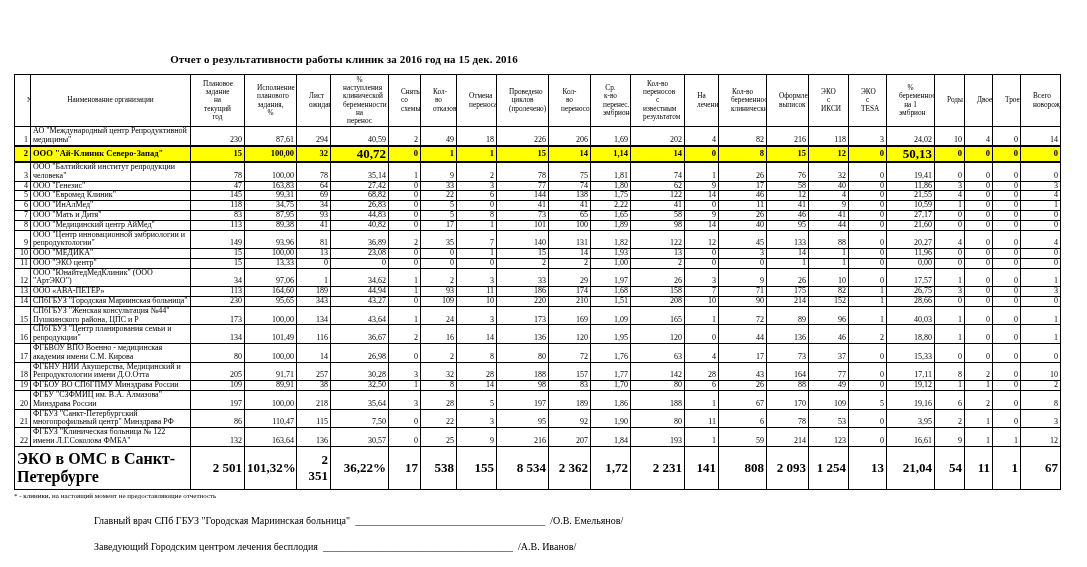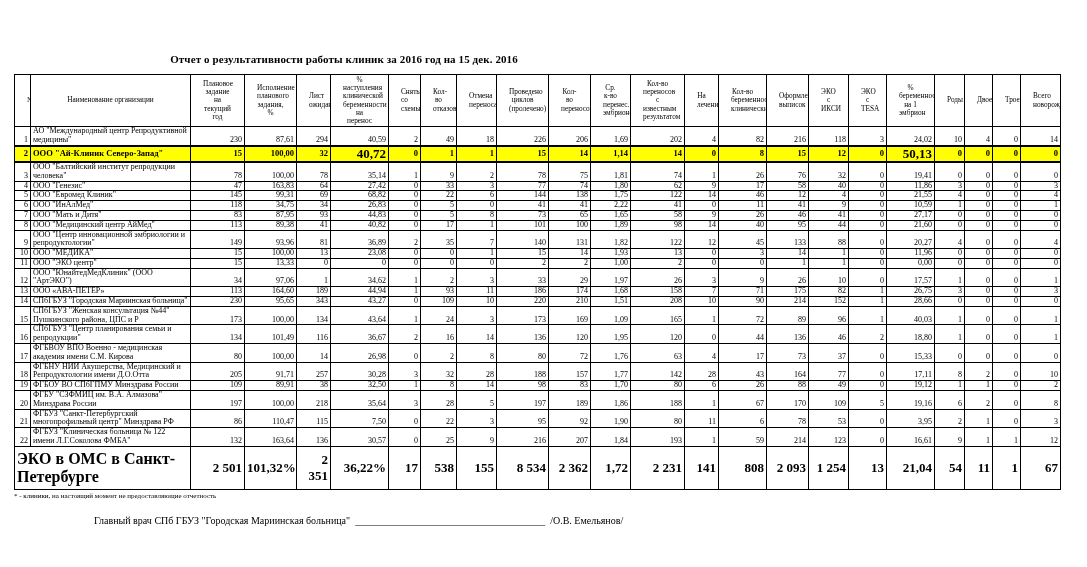--- a/index.html
+++ b/index.html
@@ -671,13 +671,16 @@
           <td class="v">67</td>
         </tr>
       </tfoot>
     </table>
 
   <div class="footnote">* - клиники, на настоящий момент не предоставляющие отчетность</div>
 
   <div class="sig">
     <span>Главный врач СПб ГБУЗ "Городская Мариинская больница"</span><span>______________________________________</span><span>/О.В. Емельянов/</span>
   </div>
+  <div class="sig">
+    <span>Заведующий Городским центром лечения бесплодия</span><span>______________________________________</span><span>/А.В. Иванов/</span>
+  </div>
 </div>
 
 </body></html>

